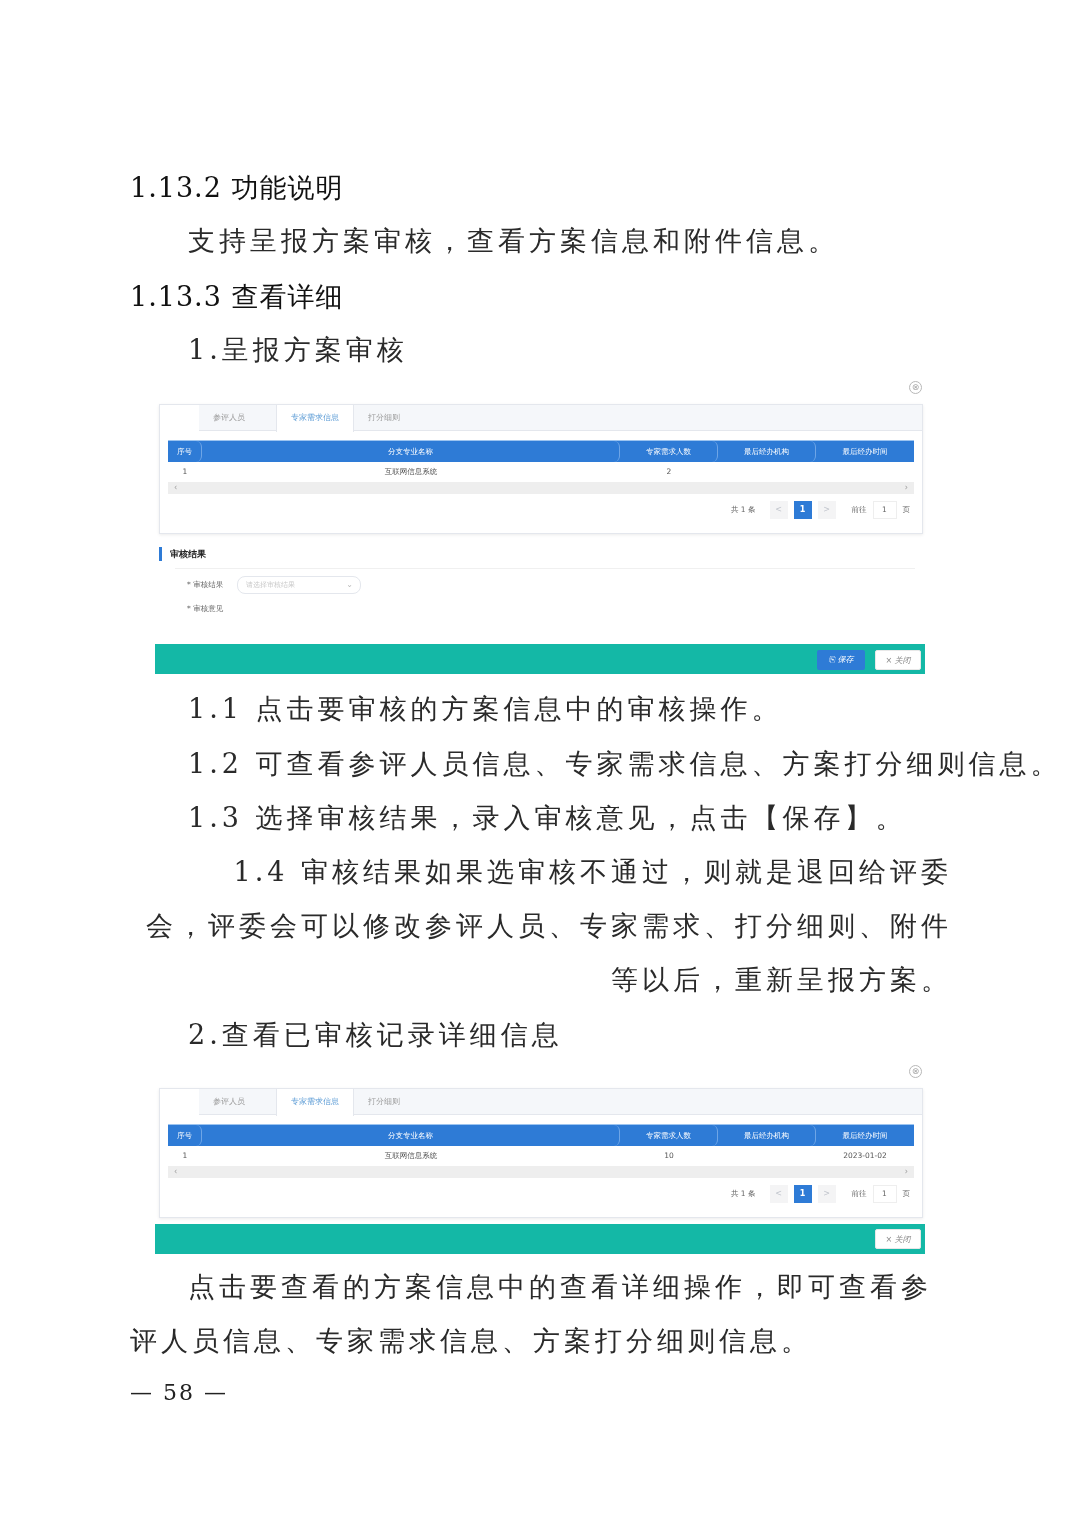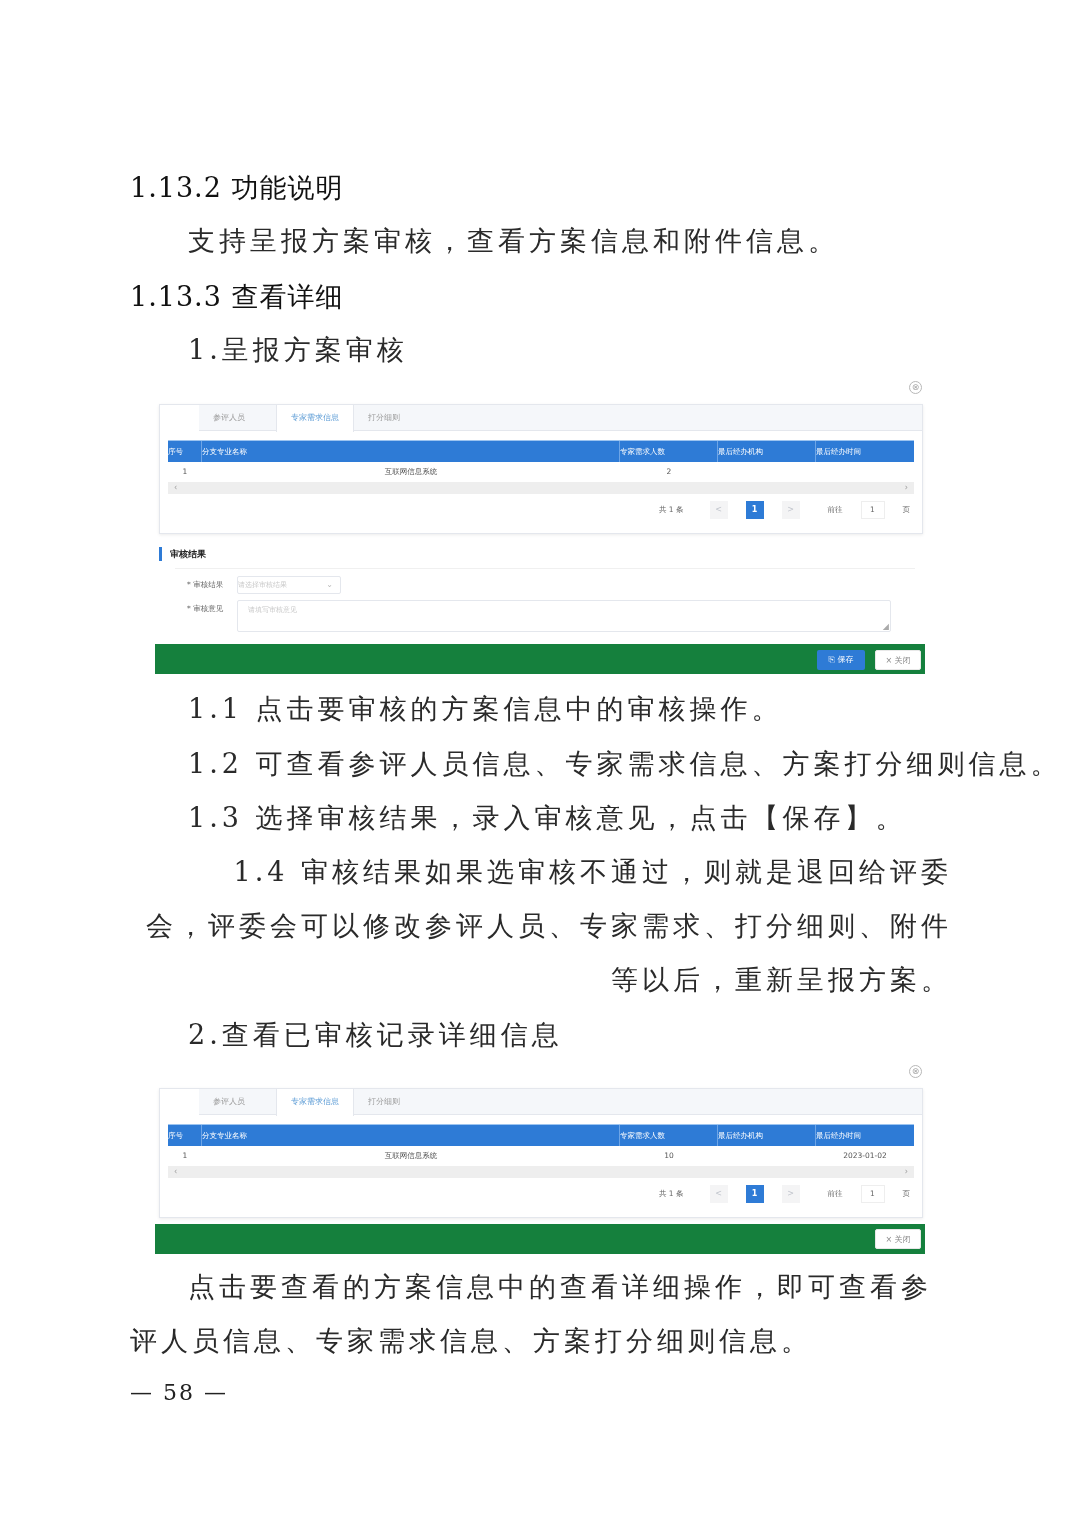--- a/index.html
+++ b/index.html
@@ -13,38 +13,38 @@
   
   .shot { position: absolute; left: 155px; width: 770px; font-family: "DejaVu Sans", sans-serif; }
   .shot-title { position: absolute; left: 6px; top: 0; font-size: 10px; font-weight: bold; color: #222; margin-top: 36px; }
   .shot-close { position: absolute; right: 3px; top: 1px; width: 13px; height: 13px; border: 1px solid #b8b8b8; border-radius: 50%; color: #aaa; font-size: 9px; line-height: 11px; text-align: center; }
   .panel { position: absolute; left: 4px; width: 764px; border: 1px solid #e4e7ed; background: #fff; box-shadow: 0 1px 3px rgba(0,0,0,0.08); padding-left: 39px; }
   .tabs { height: 26px; background: #f5f7fa; border-bottom: 1px solid #e4e7ed; display: flex; }
   .tab { font-size: 8px; color: #9a9a9a; padding: 0 14px; line-height: 26px; border-right: 1px solid transparent; }
   .tab.active { background: #fff; color: #5b9bd5; border-left: 1px solid #e4e7ed; border-right: 1px solid #e4e7ed; height: 27px; margin-left: 16px; }
   .tbl { position: absolute; left: 8px; width: 746px; }
   .thead { display: flex; height: 22px; background: #2e7bd6; border-top: 1px solid #9cc4f0; }
-  .th { color: #fff; font-size: 7.5px; line-height: 21px; border-right: 1px solid #6ea5e6; }
+  .th { color: #fff; font-size: 7.5px; text-align: center; line-height: 21px; border-right: 1px solid #6ea5e6; border-radius: 6px; }
   .trow { display: flex; height: 20px; background: #fff; }
   .td { font-size: 7.5px; color: #555; text-align: center; line-height: 20px; }
   .c1 { width: 34px; } .c2 { width: 418px; } .c3 { width: 98px; } .c4 { width: 98px; } .c5 { width: 98px; border-right: none; }
   .hscroll { height: 12px; background: #eeeeee; position: relative; }
   .hscroll span { position: absolute; top: 0; font-size: 8px; color: #999; line-height: 12px; }
-  .pager { position: absolute; right: 12px; display: flex; align-items: center; font-size: 7.5px; color: #666; gap: 18px; }
+  .pager { position: absolute; right: 12px; display: flex; align-items: center; font-size: 7.5px; color: #666; gap: 6px; }
   .pbtn { width: 18px; height: 18px; background: #f4f4f5; color: #c0c4cc; text-align: center; line-height: 18px; font-size: 8px; }
   .pbtn.cur { background: #2e7bd6; color: #fff; font-weight: bold; }
   .pgo { width: 24px; height: 18px; border: 1px solid #eee; text-align: center; line-height: 16px; }
   .sect { position: absolute; left: 4px; font-size: 9px; font-weight: bold; color: #222; padding-left: 8px; border-left: 3px solid #2e7bd6; line-height: 14px; }
   .sect-line { position: absolute; left: 20px; width: 740px; height: 1px; background: #f0f0f0; }
   .flabel { position: absolute; font-size: 7.5px; color: #666; text-align: right; }
-  .fselect { position: absolute; width: 104px; height: 18px; border: 1px solid #e4e7ed; border-radius: 2px; font-size: 7px; color: #c8c8c8; line-height: 16px; }
+  .fselect { position: absolute; width: 124px; height: 18px; border: 1px solid #e4e7ed; border-radius: 8px; font-size: 7px; color: #c8c8c8; padding-left: 8px; line-height: 16px; }
   .fselect .chev { position: absolute; right: 7px; top: 0; color: #bbb; font-size: 8px; }
   .ftextarea { position: absolute; width: 654px; height: 32px; border: 1px solid #e4e7ed; border-radius: 2px; font-size: 7px; color: #c8c8c8; padding: 4px 10px; }
   .ftextarea .grip { position: absolute; right: 1px; bottom: 0; font-size: 8px; color: #aaa; }
-  .footer { position: absolute; left: 0; width: 770px; height: 30px; background: #15803d; }
+  .footer { position: absolute; left: 0; width: 770px; height: 30px; background: #14b8a6; font-style: italic; }
   .btn-save { position: absolute; width: 48px; height: 20px; background: #2e7bd6; color: #fff; font-size: 8px; text-align: center; line-height: 20px; border-radius: 2px; }
   .btn-close { position: absolute; width: 46px; height: 20px; background: #fff; color: #888; font-size: 8px; text-align: center; line-height: 20px; border: 1px solid #e8e8e8; border-radius: 2px; }
 
   .pageno { position: absolute; left: 130px; top: 1380px; font-size: 22px; color: #222; letter-spacing: 2px; }
 </style>
 </head>
 <body>
 
 <div class="h2" style="top:170px;">1.13.2 功能说明</div>
 <div class="para" style="left:188px; top:214px;">支持呈报方案审核，查看方案信息和附件信息。</div>
@@ -94,24 +94,20 @@
 
   <div class="sect" style="top:167px;">审核结果</div>
   <div class="sect-line" style="top:188px;"></div>
 
   <div class="flabel" style="left:32px; top:200px;">* 审核结果</div>
   <div class="fselect" style="left:82px; top:196px;">
     <span>请选择审核结果</span>
     <span class="chev">⌄</span>
   </div>
   <div class="flabel" style="left:32px; top:224px;">* 审核意见</div>
-  <div class="ftextarea" style="left:82px; top:220px;">
-    <span>请填写审核意见</span>
-    <span class="grip">◢</span>
-  </div>
 
   <div class="footer" style="top:264px;">
     <div class="btn-save" style="left:662px; top:6px;">
       <span>⎘ </span><span>保存</span>
     </div>
     <div class="btn-close" style="left:720px; top:6px;">× 关闭</div>
   </div>
 </div>
 
 <div class="para" style="left:188px; top:682px;">1.1 点击要审核的方案信息中的审核操作。</div>

